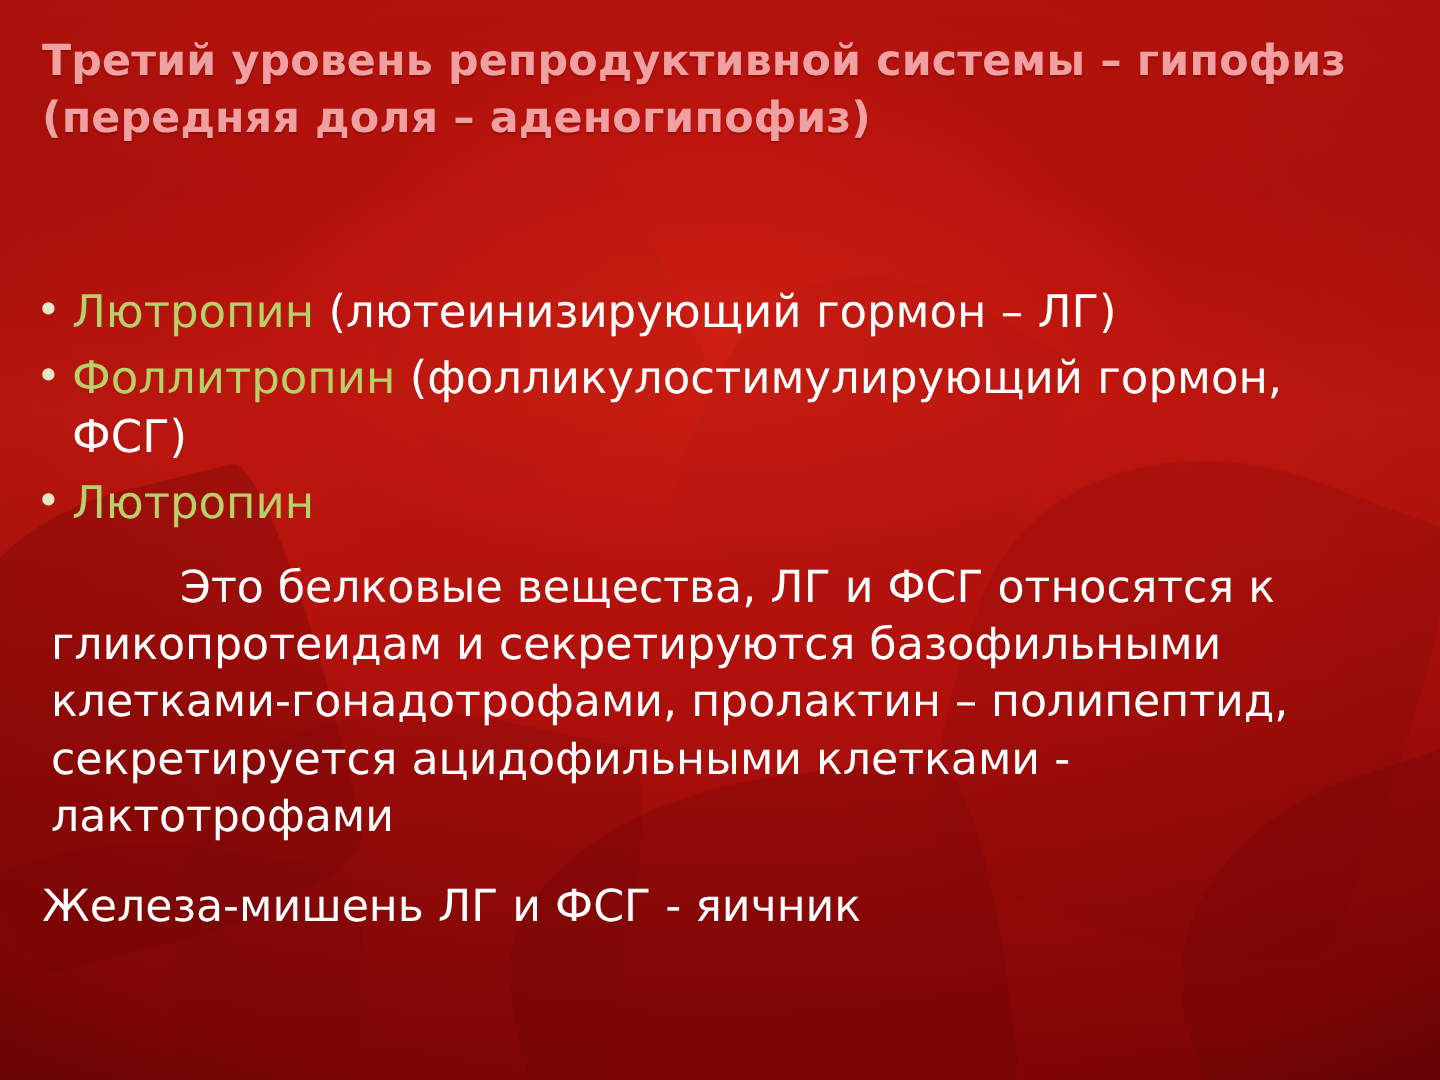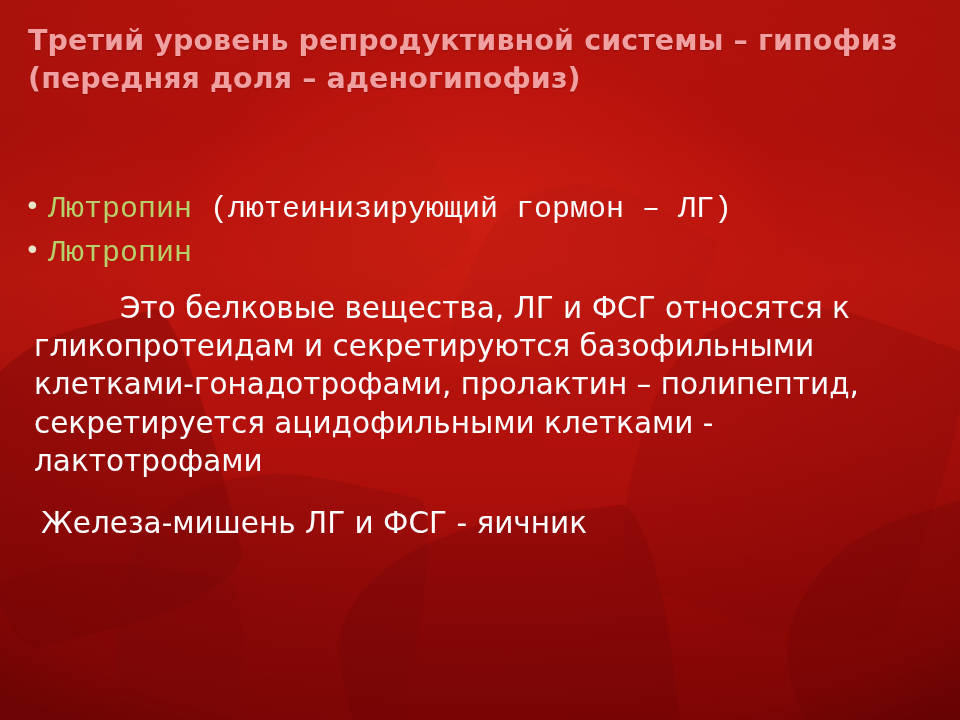--- a/index.html
+++ b/index.html
@@ -72,21 +72,20 @@
     position: absolute;
     left: 0;
     top: 190px;
     width: 960px;
   }
 
   ul.bullets {
     list-style: none;
     margin: 0;
     padding: 0 20px 0 18px;
-    font-family: Liberation Mono, monospace;
   }
   ul.bullets li {
     position: relative;
     padding-left: 30px;
     margin: 0 0 6px 0;
     font-size: 30px;
     line-height: 1.28;
     color: #ffffff;
   }
   ul.bullets li::before {
@@ -107,21 +106,21 @@
     padding: 0 14px 0 18px;
     font-size: 29.5px;
     line-height: 1.30;
     color: #ffffff;
   }
   .para .indent {
     display: inline-block;
     width: 86px;
   }
   .para2 {
-    margin: 17px;
+    margin: 4px;
     padding: 6px 14px 0 24px;
     font-size: 29.5px;
     line-height: 1.30;
     color: #ffffff;
   }
 </style>
 </head>
 <body>
 
 <div class="slide">
@@ -139,20 +138,23 @@
 
     <div class="title">Третий уровень репродуктивной системы – гипофиз (передняя доля – аденогипофиз)</div>
 
     <div class="body">
 
       <ul class="bullets">
         <li>
           <span class="hl">Лютропин</span><span> (лютеинизирующий гормон – ЛГ)</span>
         </li>
         <li>
+          <span class="hl">Фоллитропин</span><span> (фолликулостимулирующий гормон, ФСГ)</span>
+        </li>
+        <li>
           <span class="hl">Лютропин</span><span></span>
         </li>
       </ul>
 
       <p class="para"><span class="indent"></span><span>Это белковые вещества, ЛГ и ФСГ относятся к гликопротеидам и секретируются базофильными клетками-гонадотрофами, пролактин – полипептид, секретируется ацидофильными клетками - лактотрофами</span></p>
 
       <p class="para2">Железа-мишень ЛГ и ФСГ - яичник</p>
 
     </div>
   </div>

